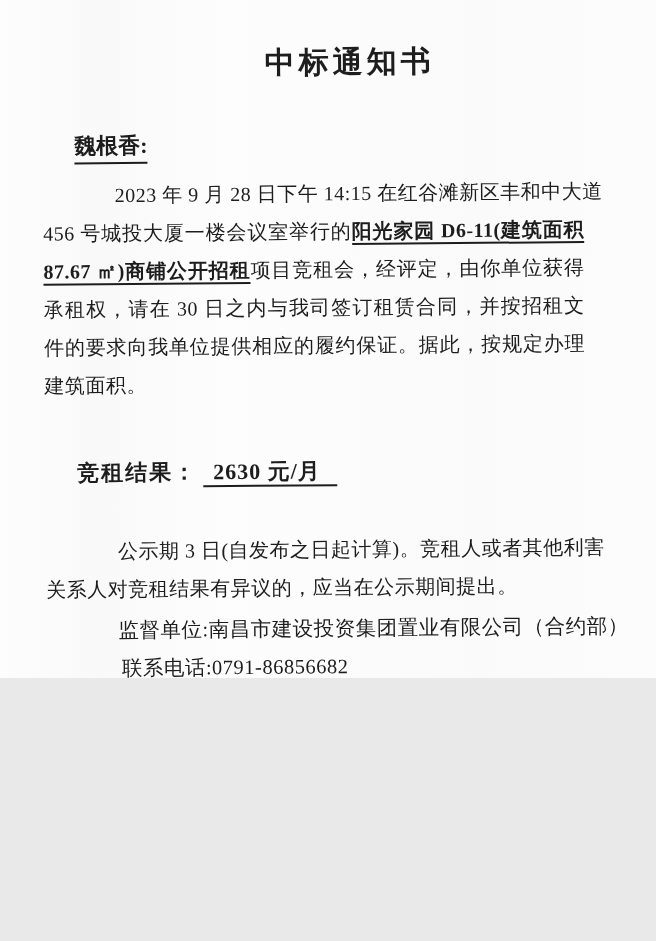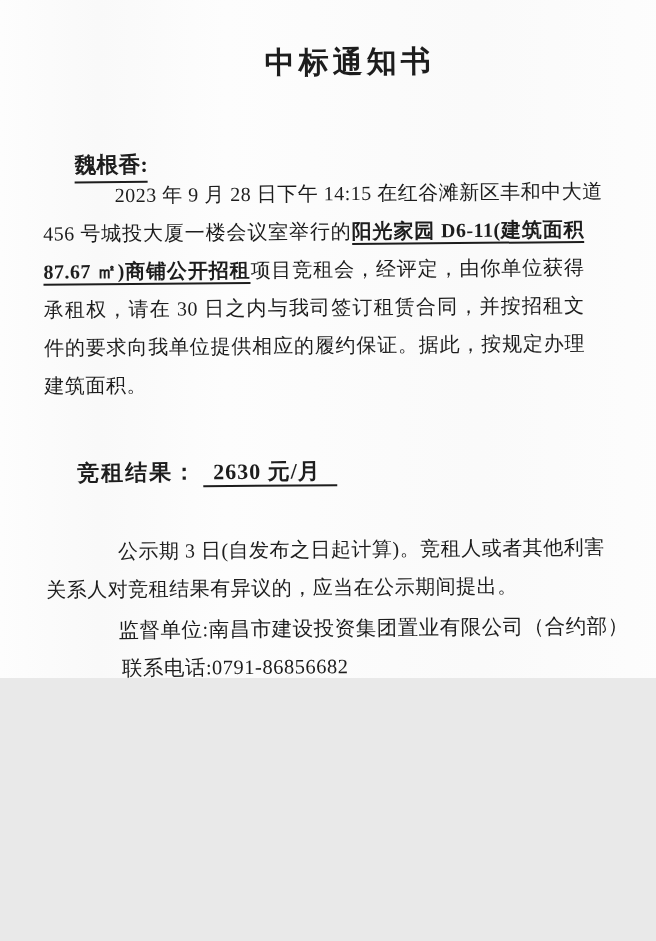--- a/index.html
+++ b/index.html
@@ -9,21 +9,21 @@
     font-family:"Liberation Serif","DejaVu Serif",serif;
     color:var(--ink,#1d1d1d);
     padding-left:48px;
   }
   .tilt{position:absolute;inset:0;transform:rotate(-0.5deg);transform-origin:50% 50%;}
   .title{
     position:absolute;top:42px;left:0;width:100%;margin:0;
     text-align:center;font-size:30px;font-weight:bold;letter-spacing:4px;
   }
   .salutation{
-    position:absolute;left:76px;top:148px;
+    position:absolute;left:76px;top:129px;
     font-size:22px;font-weight:bold;
     border-bottom:2.5px solid var(--ink,#1d1d1d);padding-bottom:1px;
   }
   .blockflow{position:absolute;font-size:20px;line-height:38px;letter-spacing:0.5px;}
   .intro{left:44px;top:174px;width:541px;}
   .notice{left:44px;top:530px;width:541px;}
   .line{white-space:nowrap;height:38px;}
   .line.just{text-align:justify;text-align-last:justify;text-justify:inter-character;}
   .line.ind{padding-left:72px;}
   .em{font-weight:bold;border-bottom:2.5px solid var(--ink,#1d1d1d);padding-bottom:1px;}

